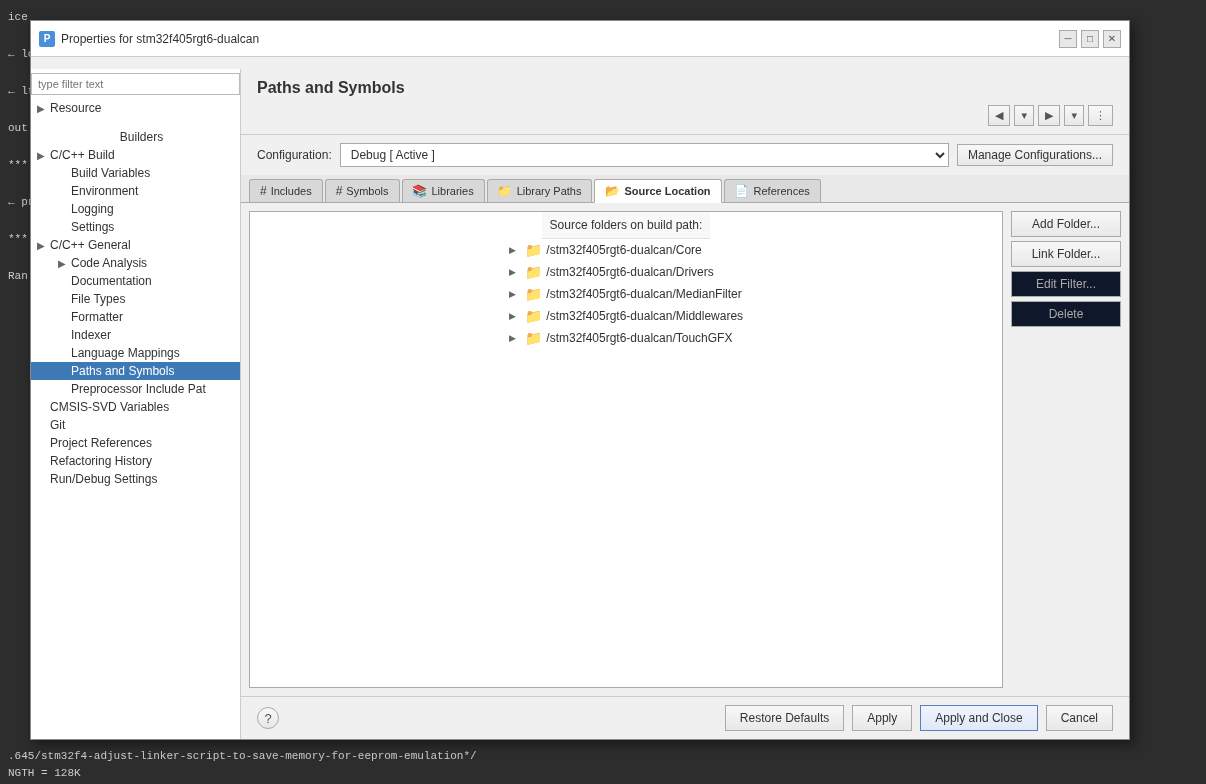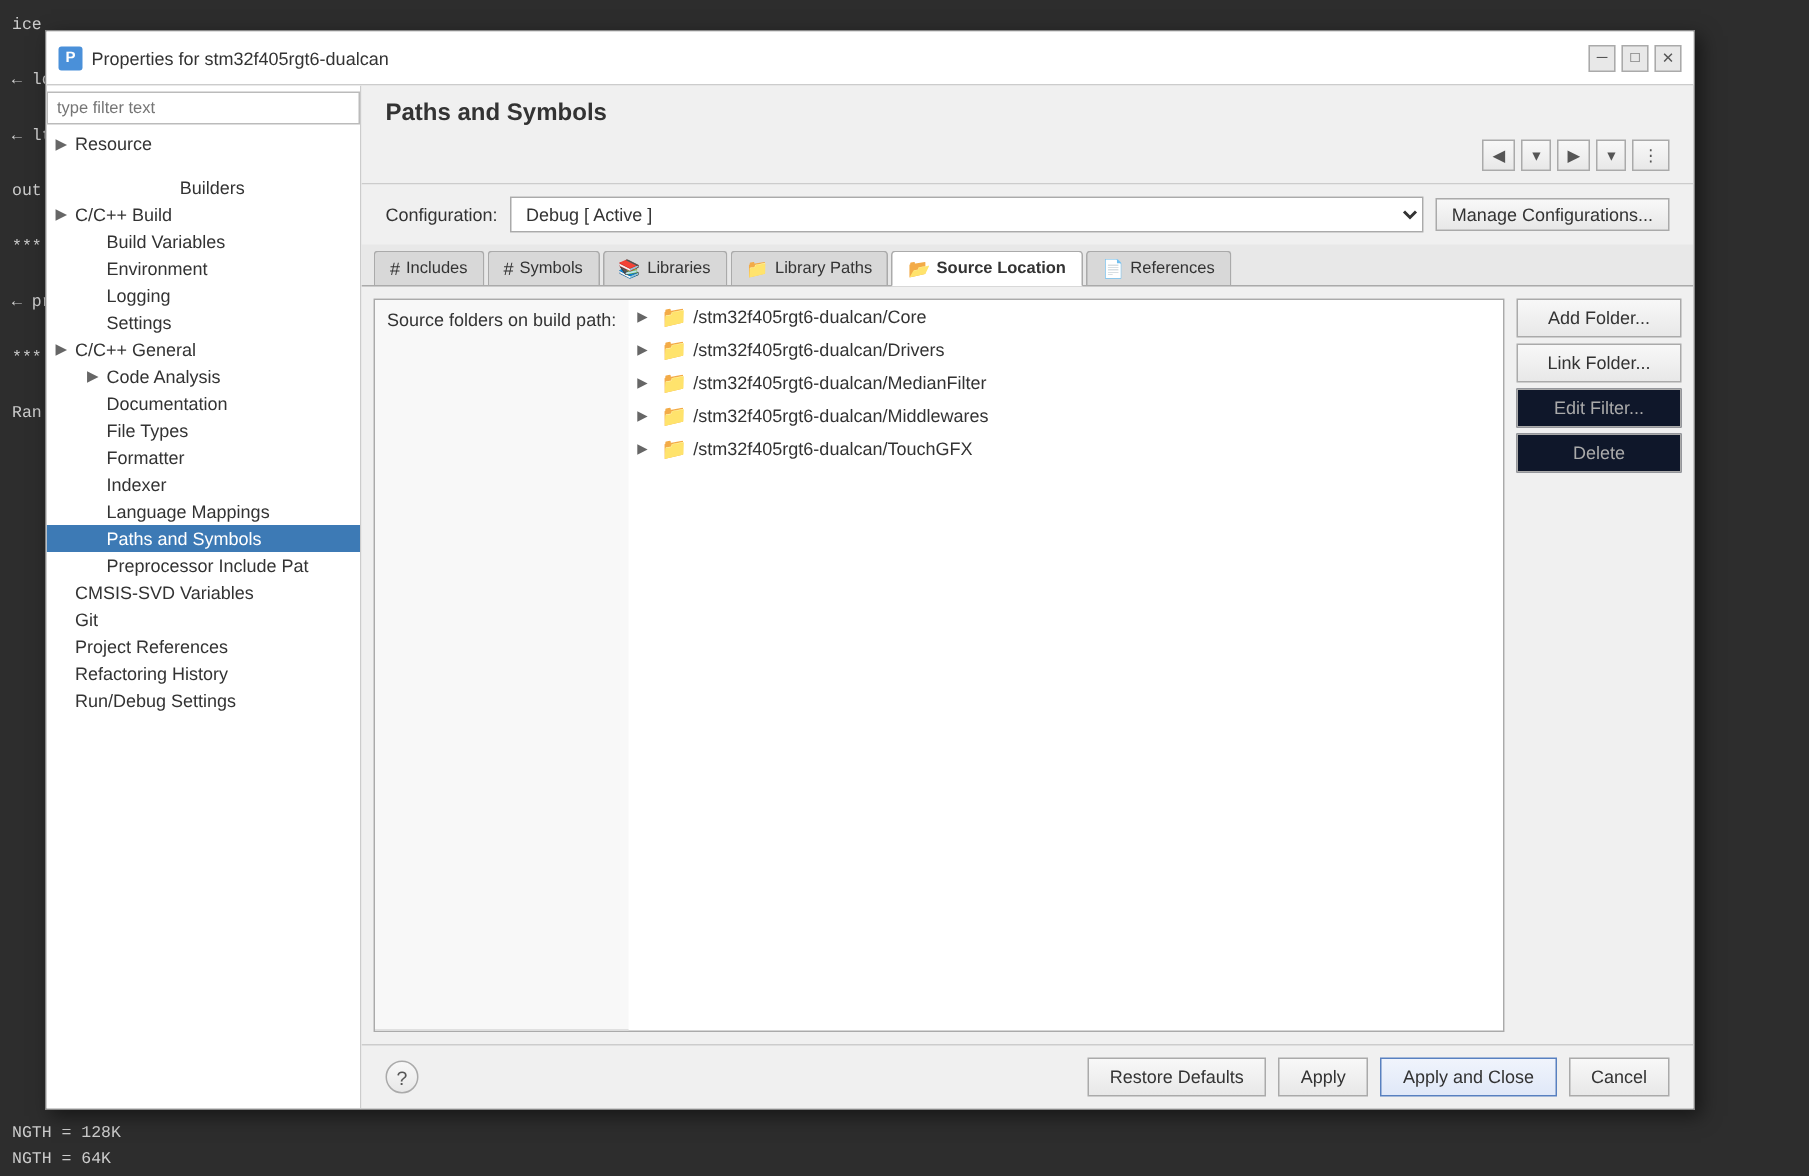--- a/index.html
+++ b/index.html
@@ -86,20 +86,21 @@
       justify-content: center;
       font-size: 10px;
       color: #555;
     }
 
     
     .dialog-body {
       display: flex;
       flex: 1;
       overflow: hidden;
+      margin-top: 12px;
     }
 
     
     .sidebar {
       width: 210px;
       background: #fff;
       border-right: 1px solid #ccc;
       overflow-y: auto;
       padding: 4px 0;
       flex-shrink: 0;
@@ -243,23 +244,25 @@
       flex: 1;
       display: flex;
       overflow: hidden;
       padding: 8px;
       gap: 8px;
     }
 
     .source-folders-panel {
       flex: 1;
       display: flex;
+      flex-direction: column;
       background: white;
       border: 1px solid #aaa;
       overflow: hidden;
+      align-items: center;
     }
 
     .source-folders-header {
       padding: 6px 8px;
       font-size: 12px;
       color: #333;
       border-bottom: 1px solid #e0e0e0;
       background: #f8f8f8;
     }
 
@@ -393,20 +396,21 @@
   <div class="editor-line">***</div>
   <div class="editor-line">&nbsp;</div>
   <div class="editor-line">← pr</div>
   <div class="editor-line">&nbsp;</div>
   <div class="editor-line">***</div>
   <div class="editor-line">&nbsp;</div>
   <div class="editor-line">Ran</div>
 </div>
 
 <div class="status-bar">
+  <div>.645/stm32f4-adjust-linker-script-to-save-memory-for-eeprom-emulation*/</div>
   <div>NGTH = 128K</div>
   <div>NGTH = 64K</div>
 </div>
 
 <div class="dialog-overlay">
 
   <div class="title-bar">
     <div class="title-bar-icon">
       <span style="font-size:10px;font-weight:bold;color:white;">P</span>
     </div>

